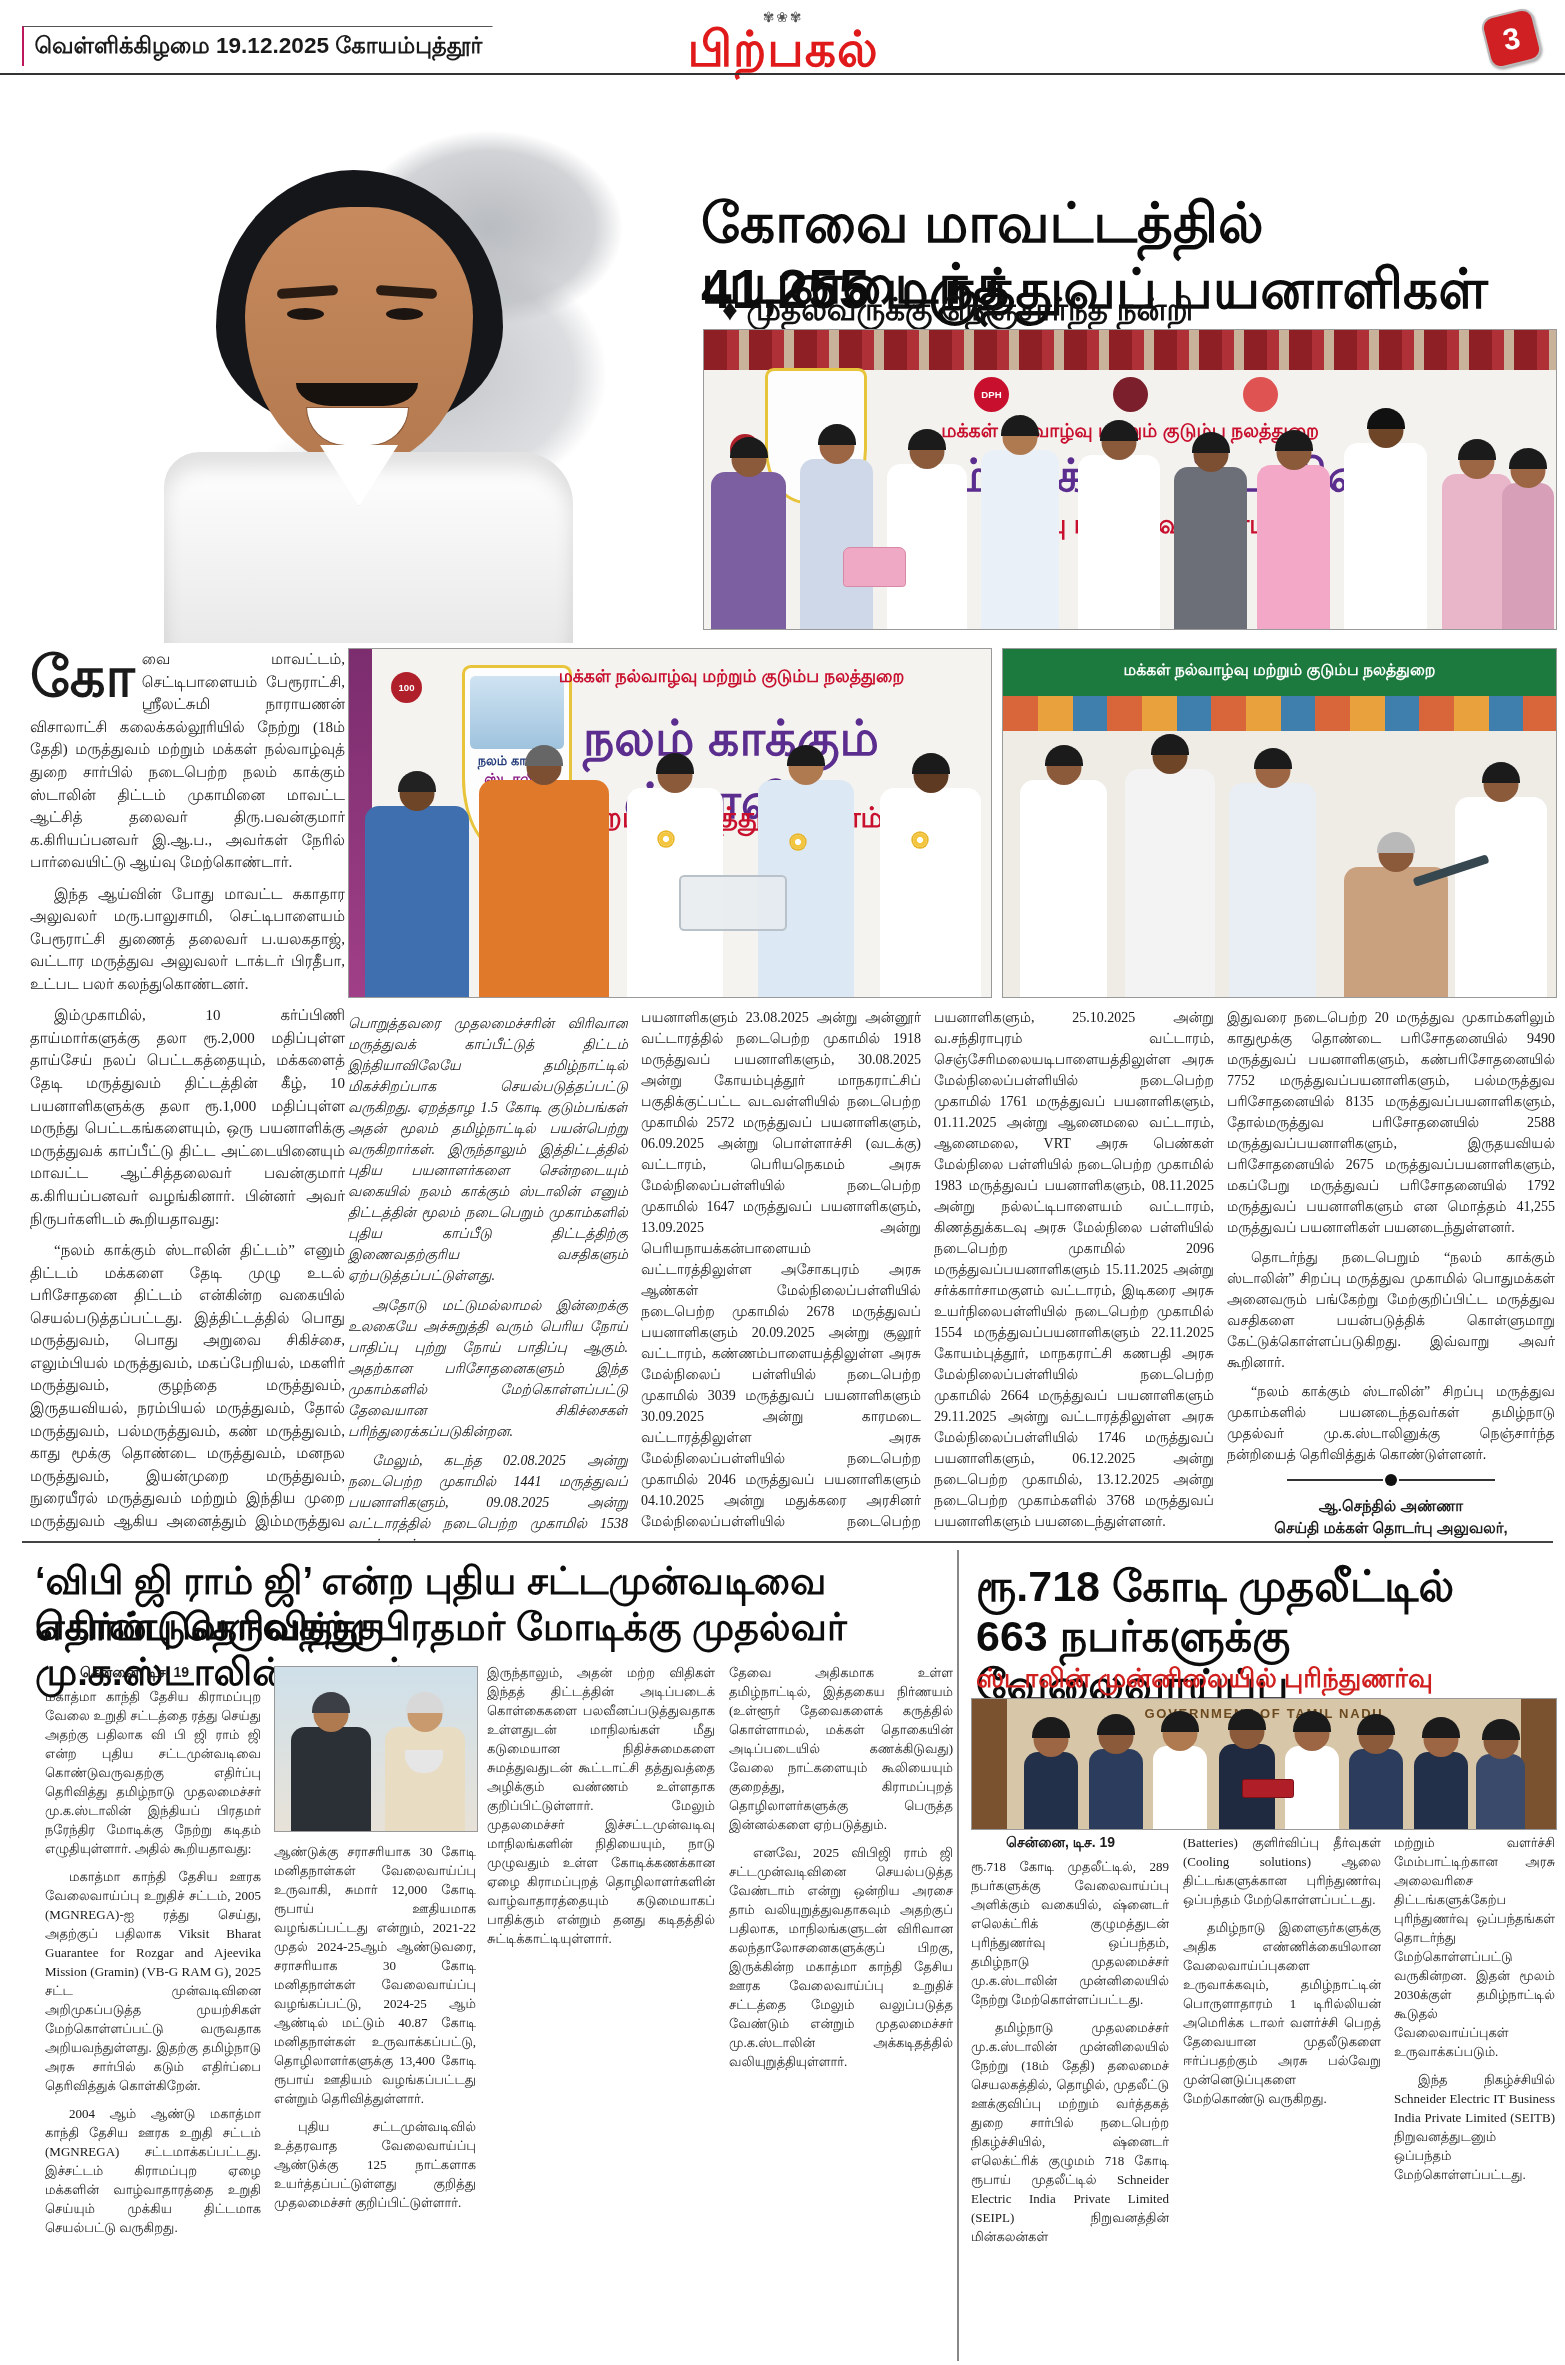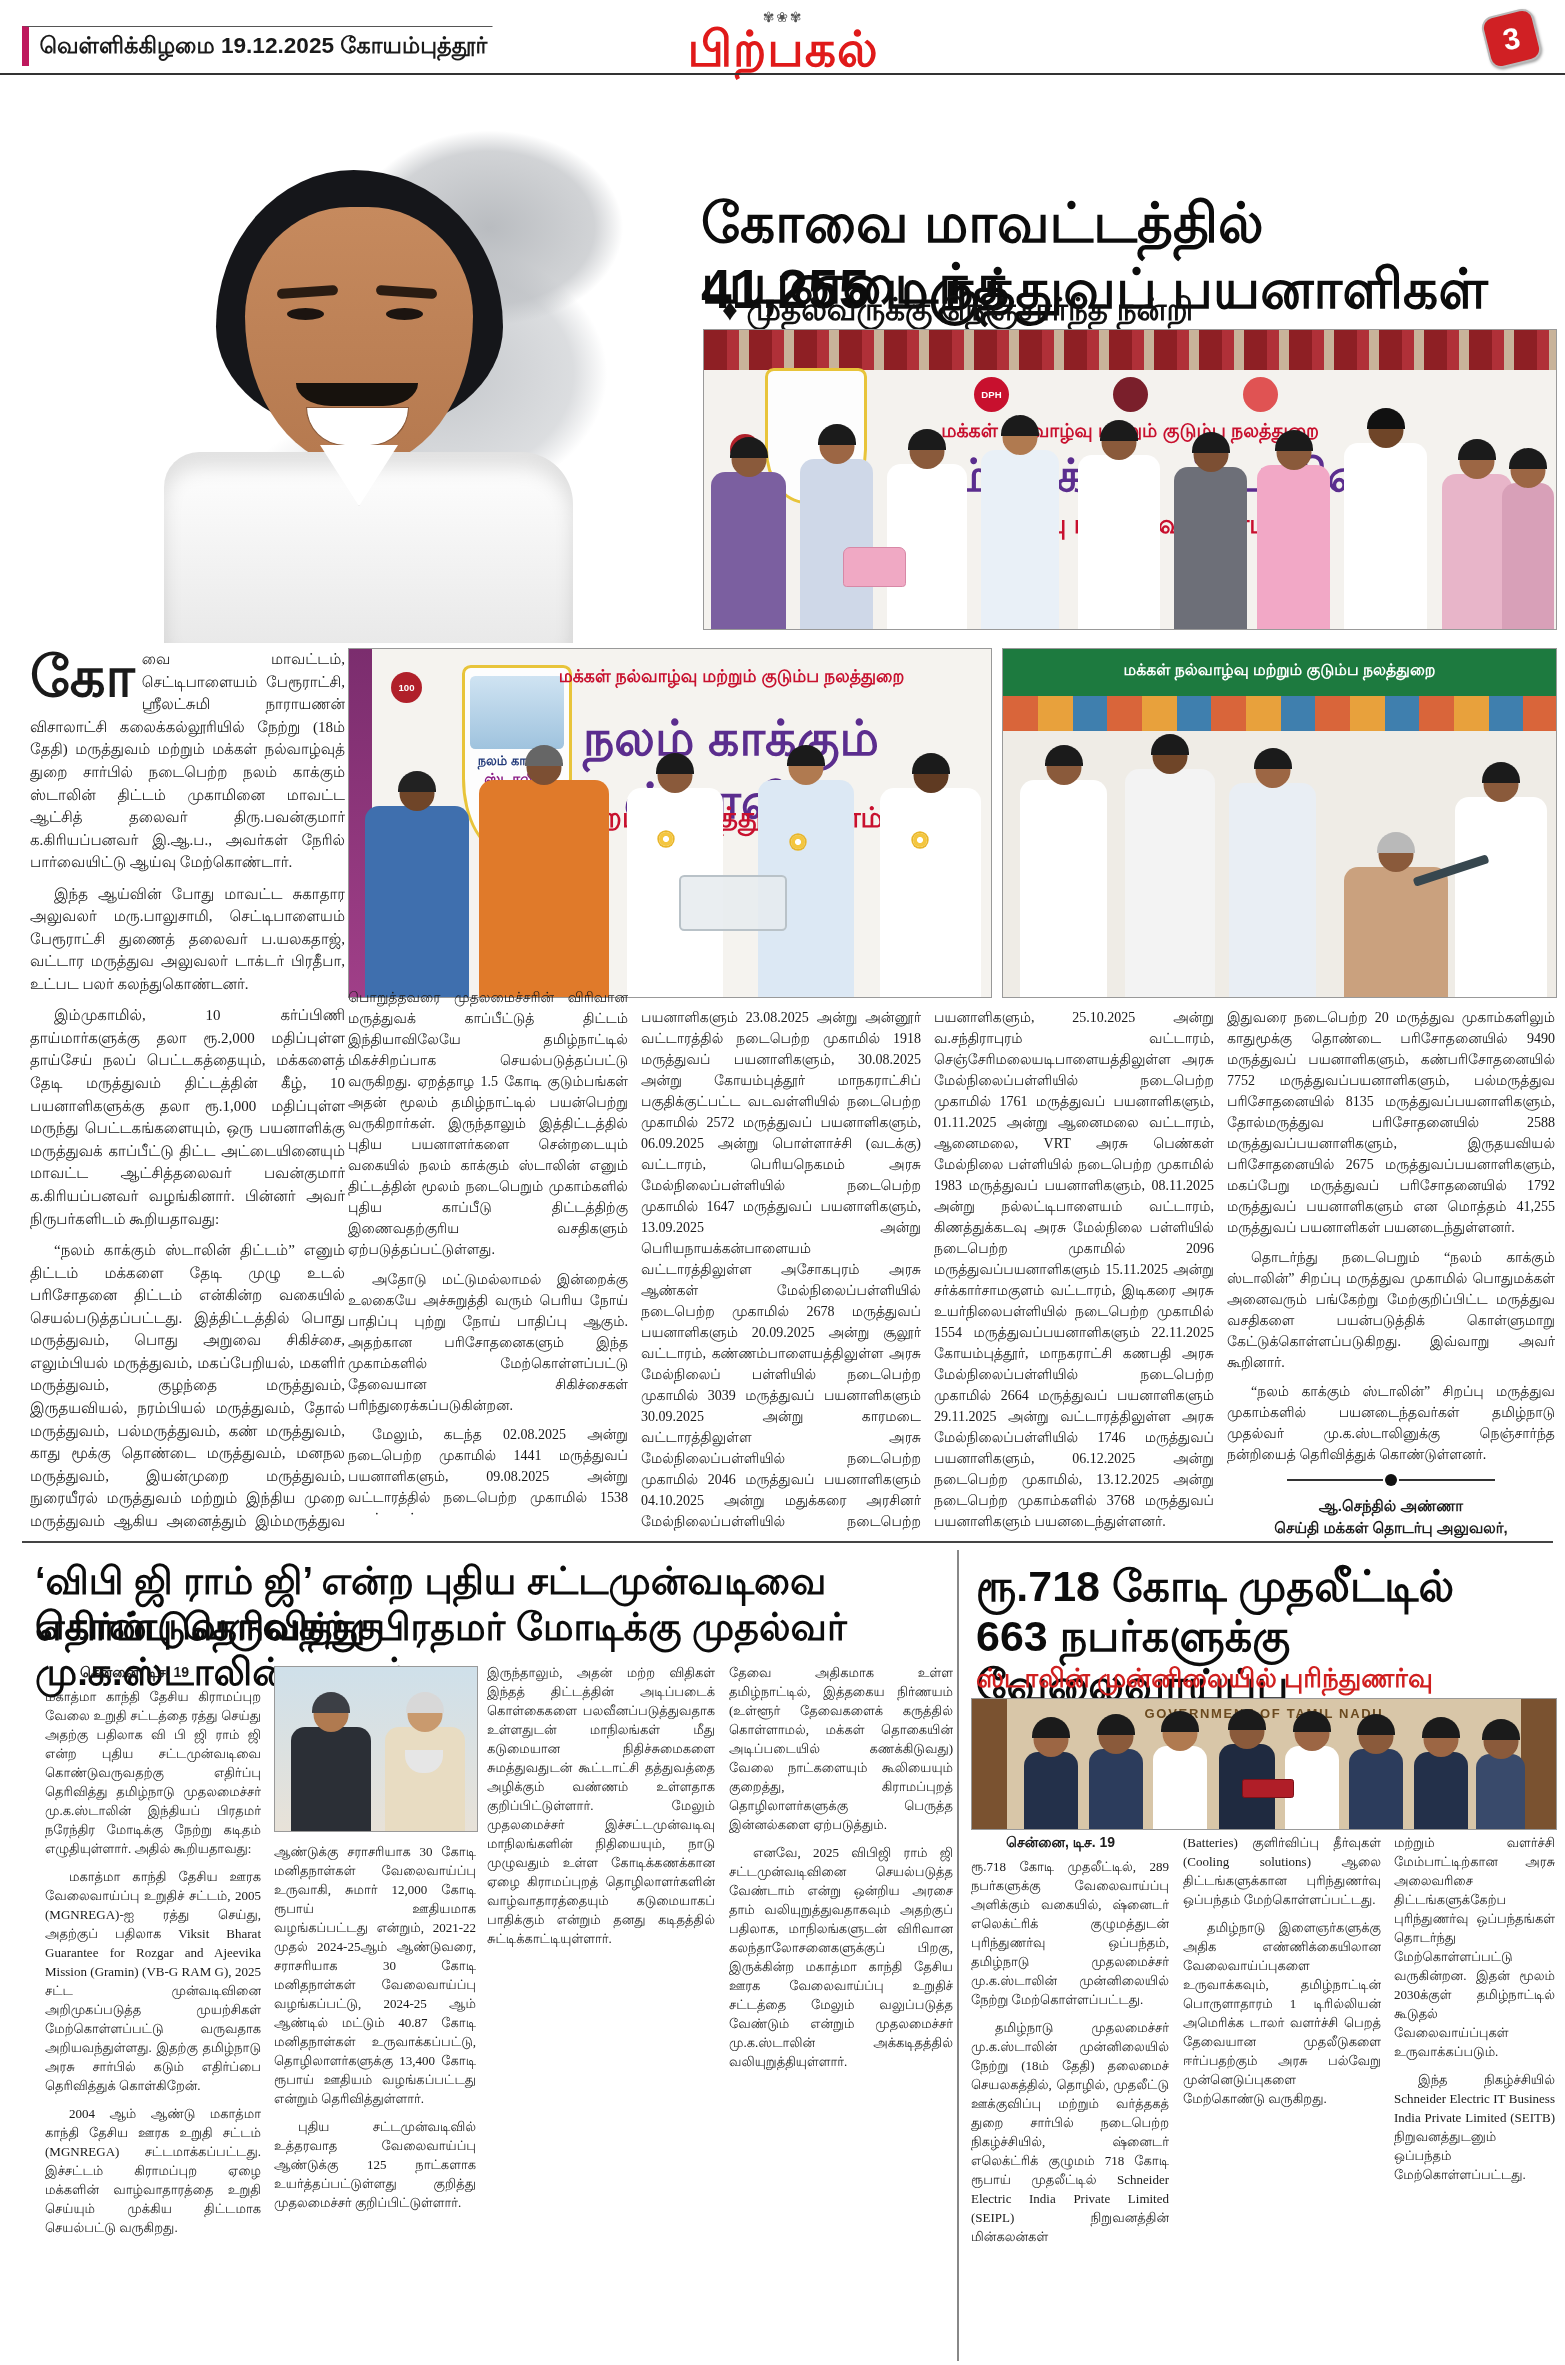--- a/index.html
+++ b/index.html
@@ -1,21 +1,21 @@
 <!DOCTYPE html>
 <html style="font-size:14px"><head>
 <meta charset="utf-8">
 <style>
   html,body{margin:0;padding:0;background:#ffffff;}
   .page{position:relative;width:1565px;height:2366px;background:#fff;overflow:hidden;
         font-family:"Liberation Serif","DejaVu Serif",serif;color:#1a1a1a;}
   .abs{position:absolute;}
   
   .datebox{left:22px;top:26px;width:509px;height:40px;border:1.7px solid #555;border-right:none;
-           border-left:7px solid #be185d;background:#fff;display:flex;align-items:center;
+           border-left:2px solid #be185d;background:#fff;display:flex;align-items:center;
            clip-path:polygon(0 0,470px 0,509px 40px,0 40px);}
   .datebox span{font-family:"Liberation Sans",sans-serif;font-size:22.6px;font-weight:bold;padding-left:10.4px;white-space:nowrap;}
   .masthead{left:609px;top:12px;width:348px;text-align:center;}
   .masthead .emblem{display:block;font-size:14px;color:#555;line-height:12px;letter-spacing:1.7px;}
   .masthead .name{font-family:"Liberation Sans",sans-serif;font-weight:900;font-size:49px;color:#e01a1a;line-height:50px;letter-spacing:0.9px;}
   .pagenum{left:1485px;top:12px;width:49px;height:49px;background:#d02024;border:2.6px solid #b9b9b9;
            border-radius:12px;transform:rotate(-14deg);display:flex;align-items:center;justify-content:center;
            box-shadow:0.9px 1.7px 2.6px rgba(0,0,0,.35);}
   .pagenum span{color:#fff;font-family:"Liberation Sans",sans-serif;font-weight:900;font-size:30px;transform:rotate(3deg);}
   .toprule{left:0;top:73px;width:1565px;height:1.7px;background:#333;}
@@ -181,21 +181,21 @@
   </div>
 
   <div class="col c-main" style="left:30px;top:648px;width:315px;height:887px;">
     <p class="nofirst"><span class="dropcap">கோ</span><span>வை மாவட்டம், செட்டிபாளையம் பேரூராட்சி, ஸ்ரீலட்சுமி நாராயணன் விசாலாட்சி கலைக்கல்லூரியில் நேற்று (18ம் தேதி) மருத்துவம் மற்றும் மக்கள் நல்வாழ்வுத் துறை சார்பில் நடைபெற்ற நலம் காக்கும் ஸ்டாலின் திட்டம் முகாமினை மாவட்ட ஆட்சித் தலைவர் திரு.பவன்குமார் க.கிரியப்பனவர் இ.ஆ.ப., அவர்கள் நேரில் பார்வையிட்டு ஆய்வு மேற்கொண்டார்.</span></p>
     <p>இந்த ஆய்வின் போது மாவட்ட சுகாதார அலுவலர் மரு.பாலுசாமி, செட்டிபாளையம் பேரூராட்சி துணைத் தலைவர் ப.யலகதாஜ், வட்டார மருத்துவ அலுவலர் டாக்டர் பிரதீபா, உட்பட பலர் கலந்துகொண்டனர்.</p>
     <p>இம்முகாமில், 10 கர்ப்பிணி தாய்மார்களுக்கு தலா ரூ.2,000 மதிப்புள்ள தாய்சேய் நலப் பெட்டகத்தையும், மக்களைத் தேடி மருத்துவம் திட்டத்தின் கீழ், 10 பயனாளிகளுக்கு தலா ரூ.1,000 மதிப்புள்ள மருந்து பெட்டகங்களையும், ஒரு பயனாளிக்கு மருத்துவக் காப்பீட்டு திட்ட அட்டையினையும் மாவட்ட ஆட்சித்தலைவர் பவன்குமார் க.கிரியப்பனவர் வழங்கினார். பின்னர் அவர் நிருபர்களிடம் கூறியதாவது:</p>
     <p>“நலம் காக்கும் ஸ்டாலின் திட்டம்” எனும் திட்டம் மக்களை தேடி முழு உடல் பரிசோதனை திட்டம் என்கின்ற வகையில் செயல்படுத்தப்பட்டது. இத்திட்டத்தில் பொது மருத்துவம், பொது அறுவை சிகிச்சை, எலும்பியல் மருத்துவம், மகப்பேறியல், மகளிர் மருத்துவம், குழந்தை மருத்துவம், இருதயவியல், நரம்பியல் மருத்துவம், தோல் மருத்துவம், பல்மருத்துவம், கண் மருத்துவம், காது மூக்கு தொண்டை மருத்துவம், மனநல மருத்துவம், இயன்முறை மருத்துவம், நுரையீரல் மருத்துவம் மற்றும் இந்திய முறை மருத்துவம் ஆகிய அனைத்தும் இம்மருத்துவ முகாமில் இடம்பெறவுள்ளது.</p>
 
   </div>
 
-  <div class="col c-mid" style="left:348px;top:987px;width:280px;height:529px;">
+  <div class="col c-mid" style="left:348px;top:1013px;width:280px;height:529px;font-style:italic;">
     <p class="nofirst">பொறுத்தவரை முதலமைச்சரின் விரிவான மருத்துவக் காப்பீட்டுத் திட்டம் இந்தியாவிலேயே தமிழ்நாட்டில் மிகச்சிறப்பாக செயல்படுத்தப்பட்டு வருகிறது. ஏறத்தாழ 1.5 கோடி குடும்பங்கள் அதன் மூலம் தமிழ்நாட்டில் பயன்பெற்று வருகிறார்கள். இருந்தாலும் இத்திட்டத்தில் புதிய பயனாளர்களை சென்றடையும் வகையில் நலம் காக்கும் ஸ்டாலின் எனும் திட்டத்தின் மூலம் நடைபெறும் முகாம்களில் புதிய காப்பீடு திட்டத்திற்கு இணைவதற்குரிய வசதிகளும் ஏற்படுத்தப்பட்டுள்ளது.</p>
     <p>அதோடு மட்டுமல்லாமல் இன்றைக்கு உலகையே அச்சுறுத்தி வரும் பெரிய நோய் பாதிப்பு புற்று நோய் பாதிப்பு ஆகும். அதற்கான பரிசோதனைகளும் இந்த முகாம்களில் மேற்கொள்ளப்பட்டு தேவையான சிகிச்சைகள் பரிந்துரைக்கப்படுகின்றன.</p>
     <p>மேலும், கடந்த 02.08.2025 அன்று நடைபெற்ற முகாமில் 1441 மருத்துவப் பயனாளிகளும், 09.08.2025 அன்று வட்டாரத்தில் நடைபெற்ற முகாமில் 1538 மருத்துவப்</p>
   </div>
   <div class="col c-mid" style="left:641px;top:1007px;width:280px;height:529px;">
     <p class="nofirst">பயனாளிகளும் 23.08.2025 அன்று அன்னூர் வட்டாரத்தில் நடைபெற்ற முகாமில் 1918 மருத்துவப் பயனாளிகளும், 30.08.2025 அன்று கோயம்புத்தூர் மாநகராட்சிப் பகுதிக்குட்பட்ட வடவள்ளியில் நடைபெற்ற முகாமில் 2572 மருத்துவப் பயனாளிகளும், 06.09.2025 அன்று பொள்ளாச்சி (வடக்கு) வட்டாரம், பெரியநெகமம் அரசு மேல்நிலைப்பள்ளியில் நடைபெற்ற முகாமில் 1647 மருத்துவப் பயனாளிகளும், 13.09.2025 அன்று பெரியநாயக்கன்பாளையம் வட்டாரத்திலுள்ள அசோகபுரம் அரசு ஆண்கள் மேல்நிலைப்பள்ளியில் நடைபெற்ற முகாமில் 2678 மருத்துவப் பயனாளிகளும் 20.09.2025 அன்று சூலூர் வட்டாரம், கண்ணம்பாளையத்திலுள்ள அரசு மேல்நிலைப் பள்ளியில் நடைபெற்ற முகாமில் 3039 மருத்துவப் பயனாளிகளும் 30.09.2025 அன்று காரமடை வட்டாரத்திலுள்ள அரசு மேல்நிலைப்பள்ளியில் நடைபெற்ற முகாமில் 2046 மருத்துவப் பயனாளிகளும் 04.10.2025 அன்று மதுக்கரை அரசினர் மேல்நிலைப்பள்ளியில் நடைபெற்ற முகாமில் 2445 மருத்துவப் பயனாளிகளும், 11.10.2025 அன்று நடைபெற்ற முகாமில் 3185 மருத்துவப் பயனாளிகளும், 18.10.2025 அன்று நடைபெற்ற முகாமில் 1574 மருத்துவப்</p>
   </div>
   <div class="col c-mid" style="left:934px;top:1007px;width:280px;height:529px;">
     <p class="nofirst">பயனாளிகளும், 25.10.2025 அன்று வ.சந்திராபுரம் வட்டாரம், செஞ்சேரிமலையடிபாளையத்திலுள்ள அரசு மேல்நிலைப்பள்ளியில் நடைபெற்ற முகாமில் 1761 மருத்துவப் பயனாளிகளும், 01.11.2025 அன்று ஆனைமலை வட்டாரம், ஆனைமலை, VRT அரசு பெண்கள் மேல்நிலை பள்ளியில் நடைபெற்ற முகாமில் 1983 மருத்துவப் பயனாளிகளும், 08.11.2025 அன்று நல்லட்டிபாளையம் வட்டாரம், கிணத்துக்கடவு அரசு மேல்நிலை பள்ளியில் நடைபெற்ற முகாமில் 2096 மருத்துவப்பயனாளிகளும் 15.11.2025 அன்று சர்க்கார்சாமகுளம் வட்டாரம், இடிகரை அரசு உயர்நிலைபள்ளியில் நடைபெற்ற முகாமில் 1554 மருத்துவப்பயனாளிகளும் 22.11.2025 கோயம்புத்தூர், மாநகராட்சி கணபதி அரசு மேல்நிலைப்பள்ளியில் நடைபெற்ற முகாமில் 2664 மருத்துவப் பயனாளிகளும் 29.11.2025 அன்று வட்டாரத்திலுள்ள அரசு மேல்நிலைப்பள்ளியில் 1746 மருத்துவப் பயனாளிகளும், 06.12.2025 அன்று நடைபெற்ற முகாமில், 13.12.2025 அன்று நடைபெற்ற முகாம்களில் 3768 மருத்துவப் பயனாளிகளும் பயனடைந்துள்ளனர்.</p>
   </div>

